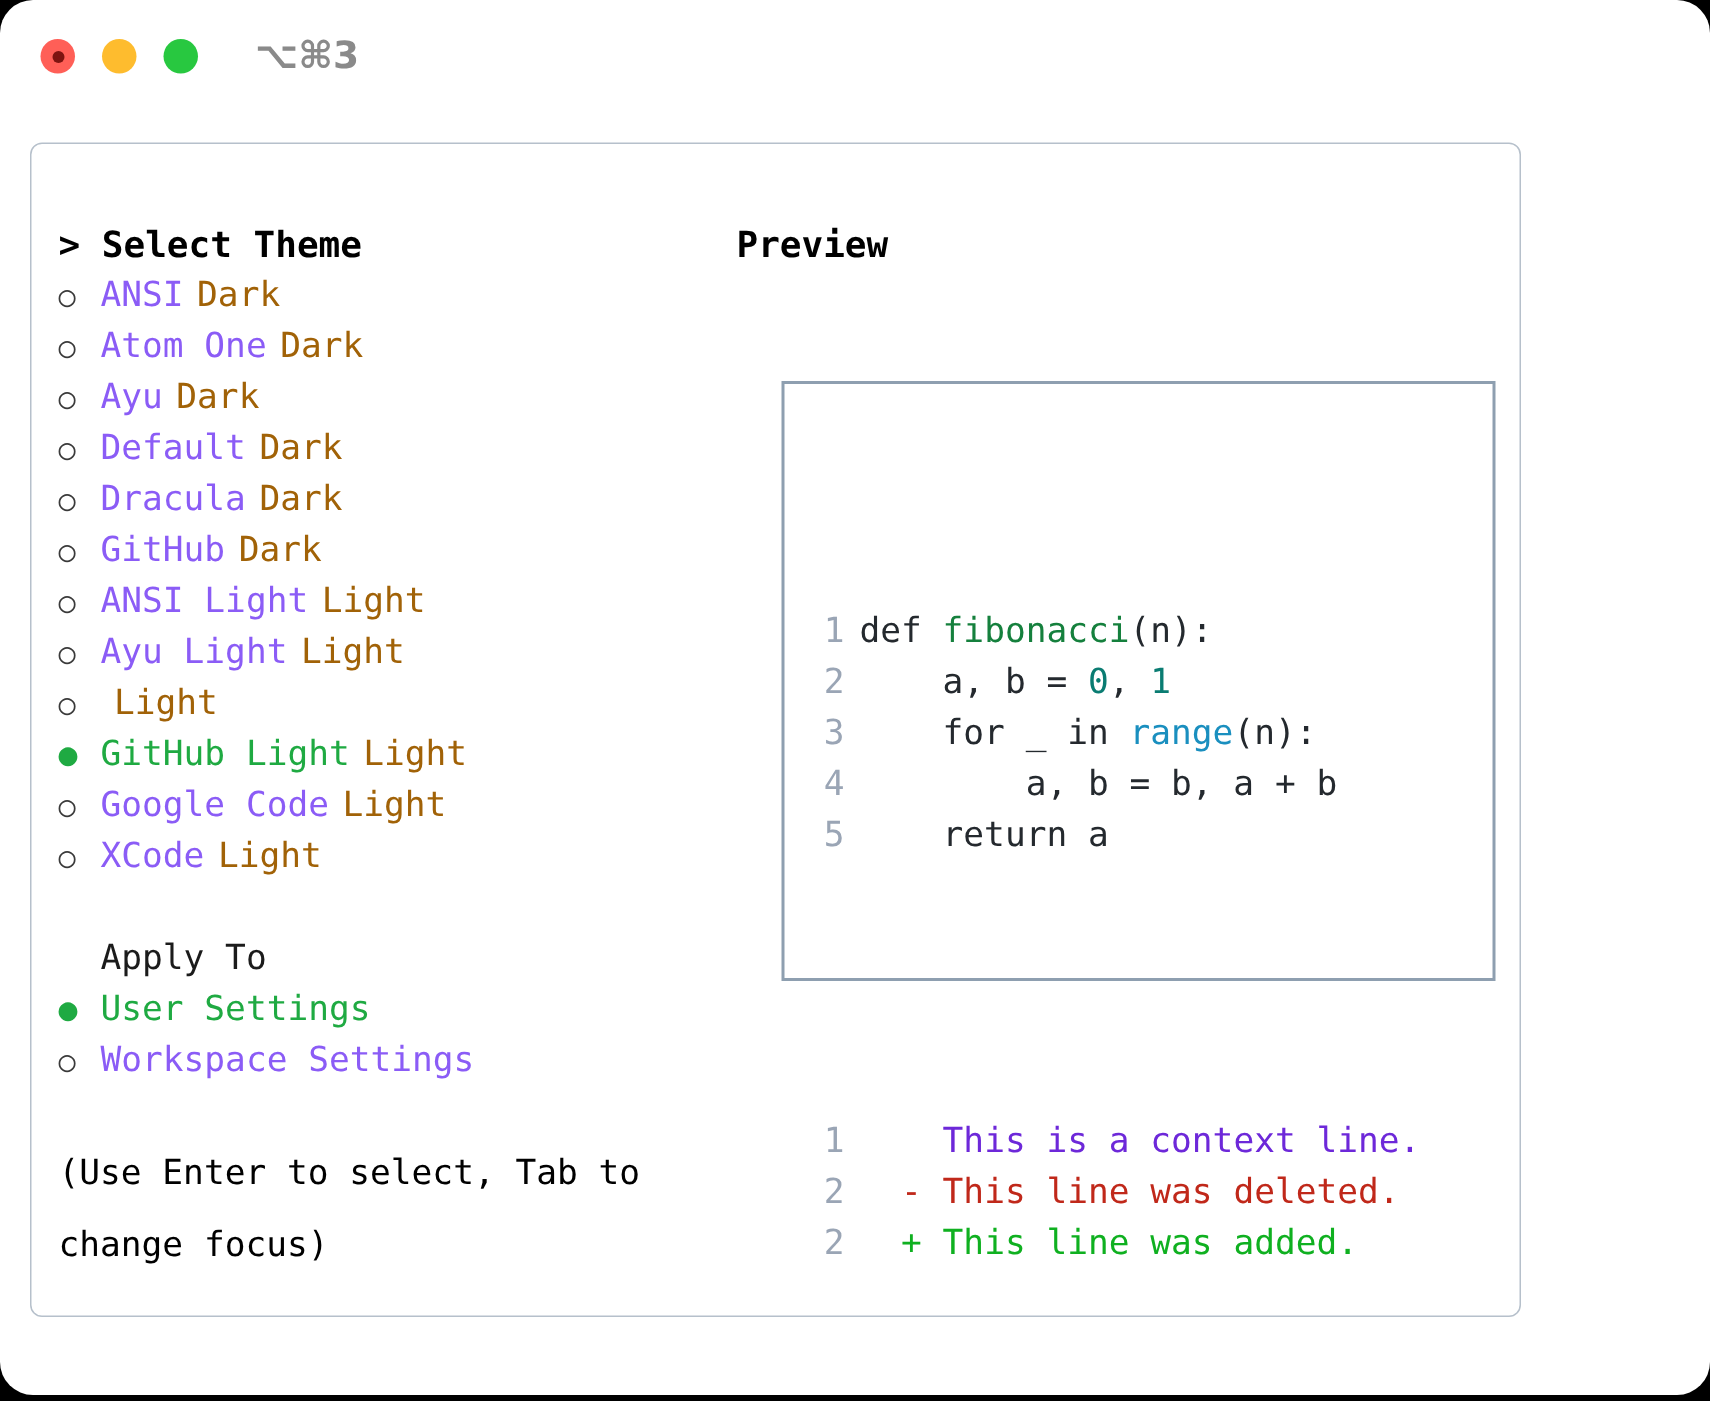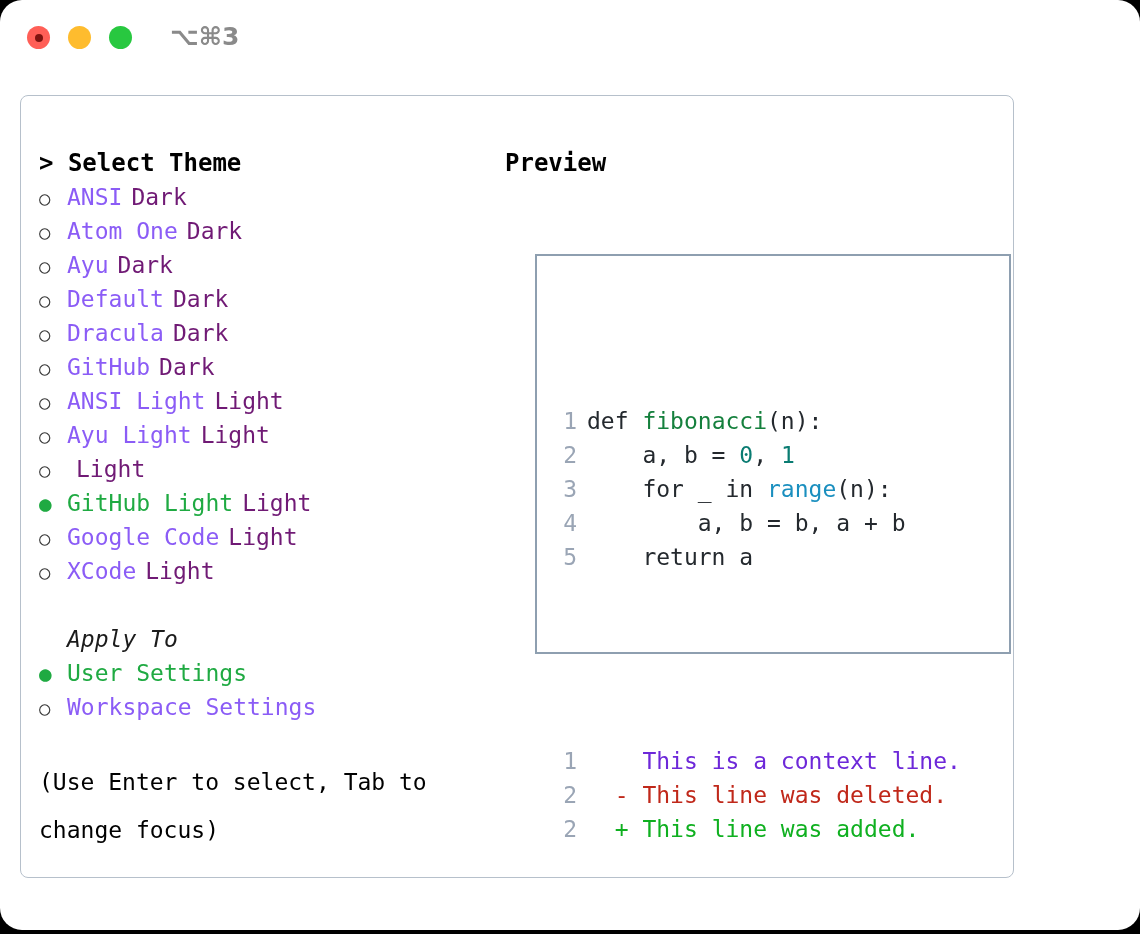--- a/index.html
+++ b/index.html
@@ -84,21 +84,21 @@
 
   
   .col-left {
     position: absolute;
     left: 18px;
     top: 50px;
     width: 440px;
   }
   .col-right {
     position: absolute;
-    left: 484px;
+    left: 470px;
     top: 50px;
     width: 500px;
   }
 
   .section-title {
     font-size: 24px;
     font-weight: bold;
     color: #000000;
     line-height: 34px;
     white-space: pre;
@@ -118,32 +118,31 @@
     display: inline-block;
     width: 28px;
     flex: 0 0 28px;
     color: #3a3a3a;
     font-size: 19px;
   }
   .marker.sel { color: #1faa42; font-size: 21px; }
   .name { color: #8b5cf6; }
   .name.sel { color: #1faa42; }
   .tag {
-    color: #701a75;
+    color: #a16207;
     margin-left: 9px;
   }
 
   .group-title {
     font-size: 23px;
     color: #1b1b1b;
     height: 34px;
     line-height: 34px;
     padding-left: 28px;
     white-space: pre;
-    font-style: italic;
   }
 
   .spacer-34 { height: 34px; }
 
   .hint {
     font-size: 23px;
     line-height: 48px;
     color: #000000;
     width: 400px;
     white-space: pre-wrap;

